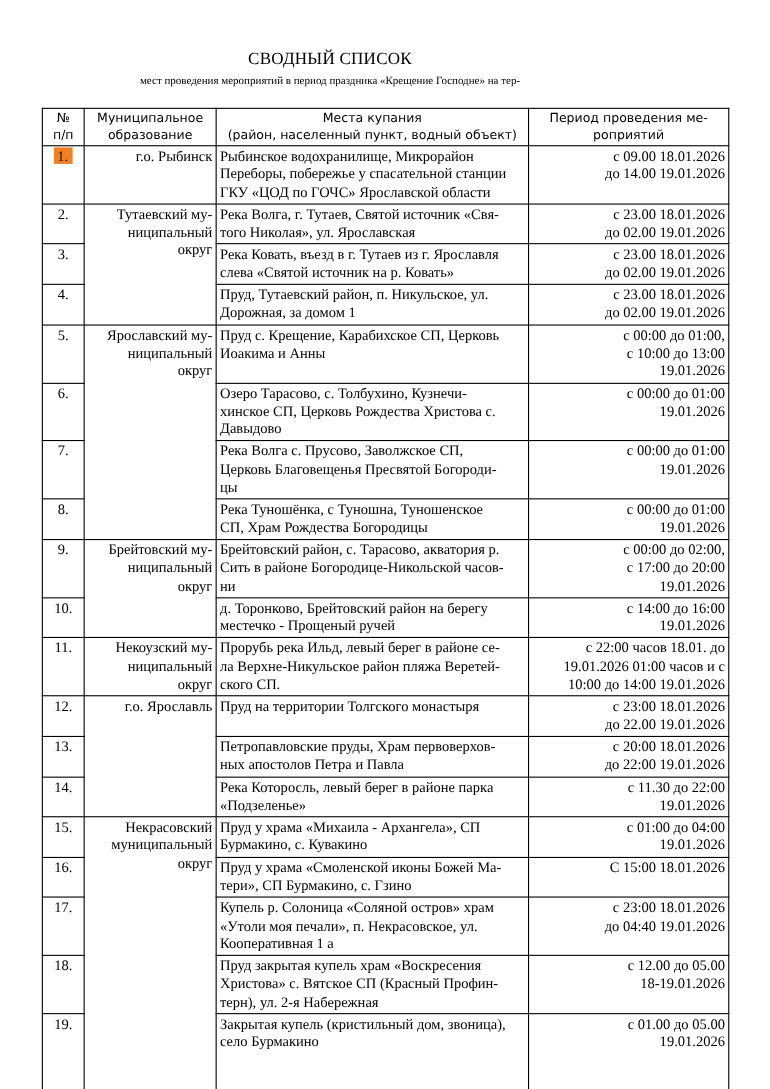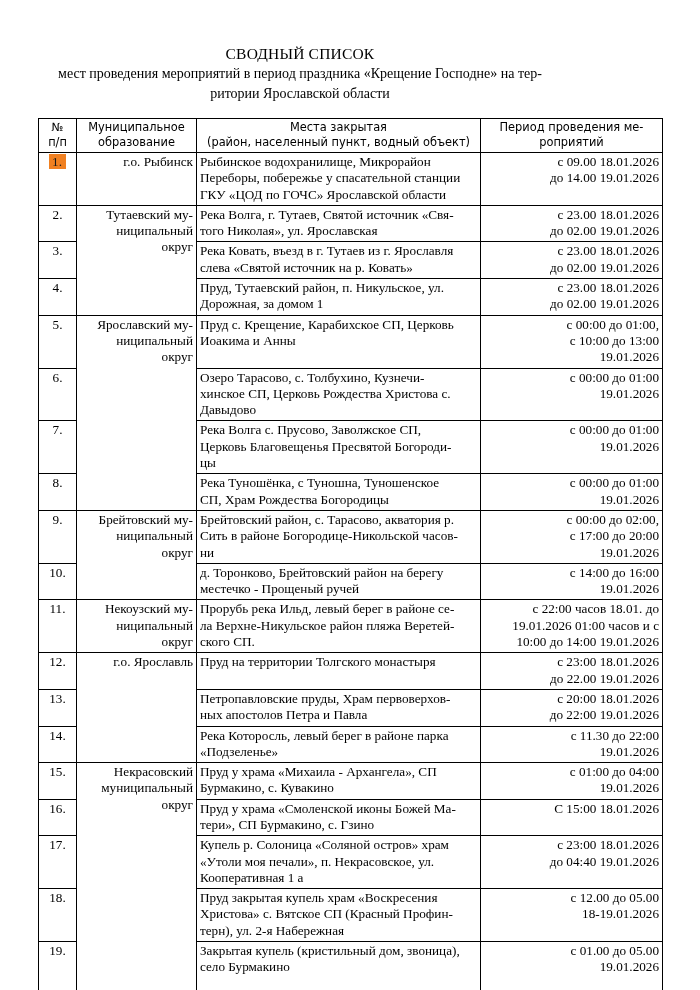--- a/index.html
+++ b/index.html
@@ -27,21 +27,21 @@
   .title-block {
     padding: 44px 38px 0 38px;
     text-align: center;
   }
   .title-main {
     font-size: 15.5px;
     line-height: 19px;
     letter-spacing: 0.2px;
   }
   .title-sub {
-    font-size: 14px;
+    font-size: 10px;
     line-height: 20px;
     margin-top: 1px;
     text-align: center;
   }
   .title-sub .l1 { display: block; }
   .title-sub .l2 { display: block; }
 
   
   .table-wrap {
     margin-top: 14px;
@@ -112,21 +112,20 @@
 </style>
 </head>
 <body>
 
 <div class="page">
 
   <div class="title-block">
     <div class="title-main">СВОДНЫЙ СПИСОК</div>
     <div class="title-sub">
       <span class="l1">мест проведения мероприятий в период праздника «Крещение Господне» на тер-</span>
-      <span class="l2">ритории Ярославской области</span>
     </div>
   </div>
 
   <div class="table-wrap">
     <table class="doc">
       <colgroup>
         <col class="c-num">
         <col class="c-mun">
         <col class="c-place">
         <col class="c-period">
@@ -135,21 +134,21 @@
         <tr>
           <td>
             <span>№</span><br>
             <span>п/п</span>
           </td>
           <td>
             <span>Муниципальное</span><br>
             <span>образование</span>
           </td>
           <td>
-            <span>Места закрытая</span><br>
+            <span>Места купания</span><br>
             <span>(район, населенный пункт, водный объект)</span>
           </td>
           <td>
             <span>Период проведения ме-</span><br>
             <span>роприятий</span>
           </td>
         </tr>
       </thead>
       <tbody id="tbody">
           <tr>

